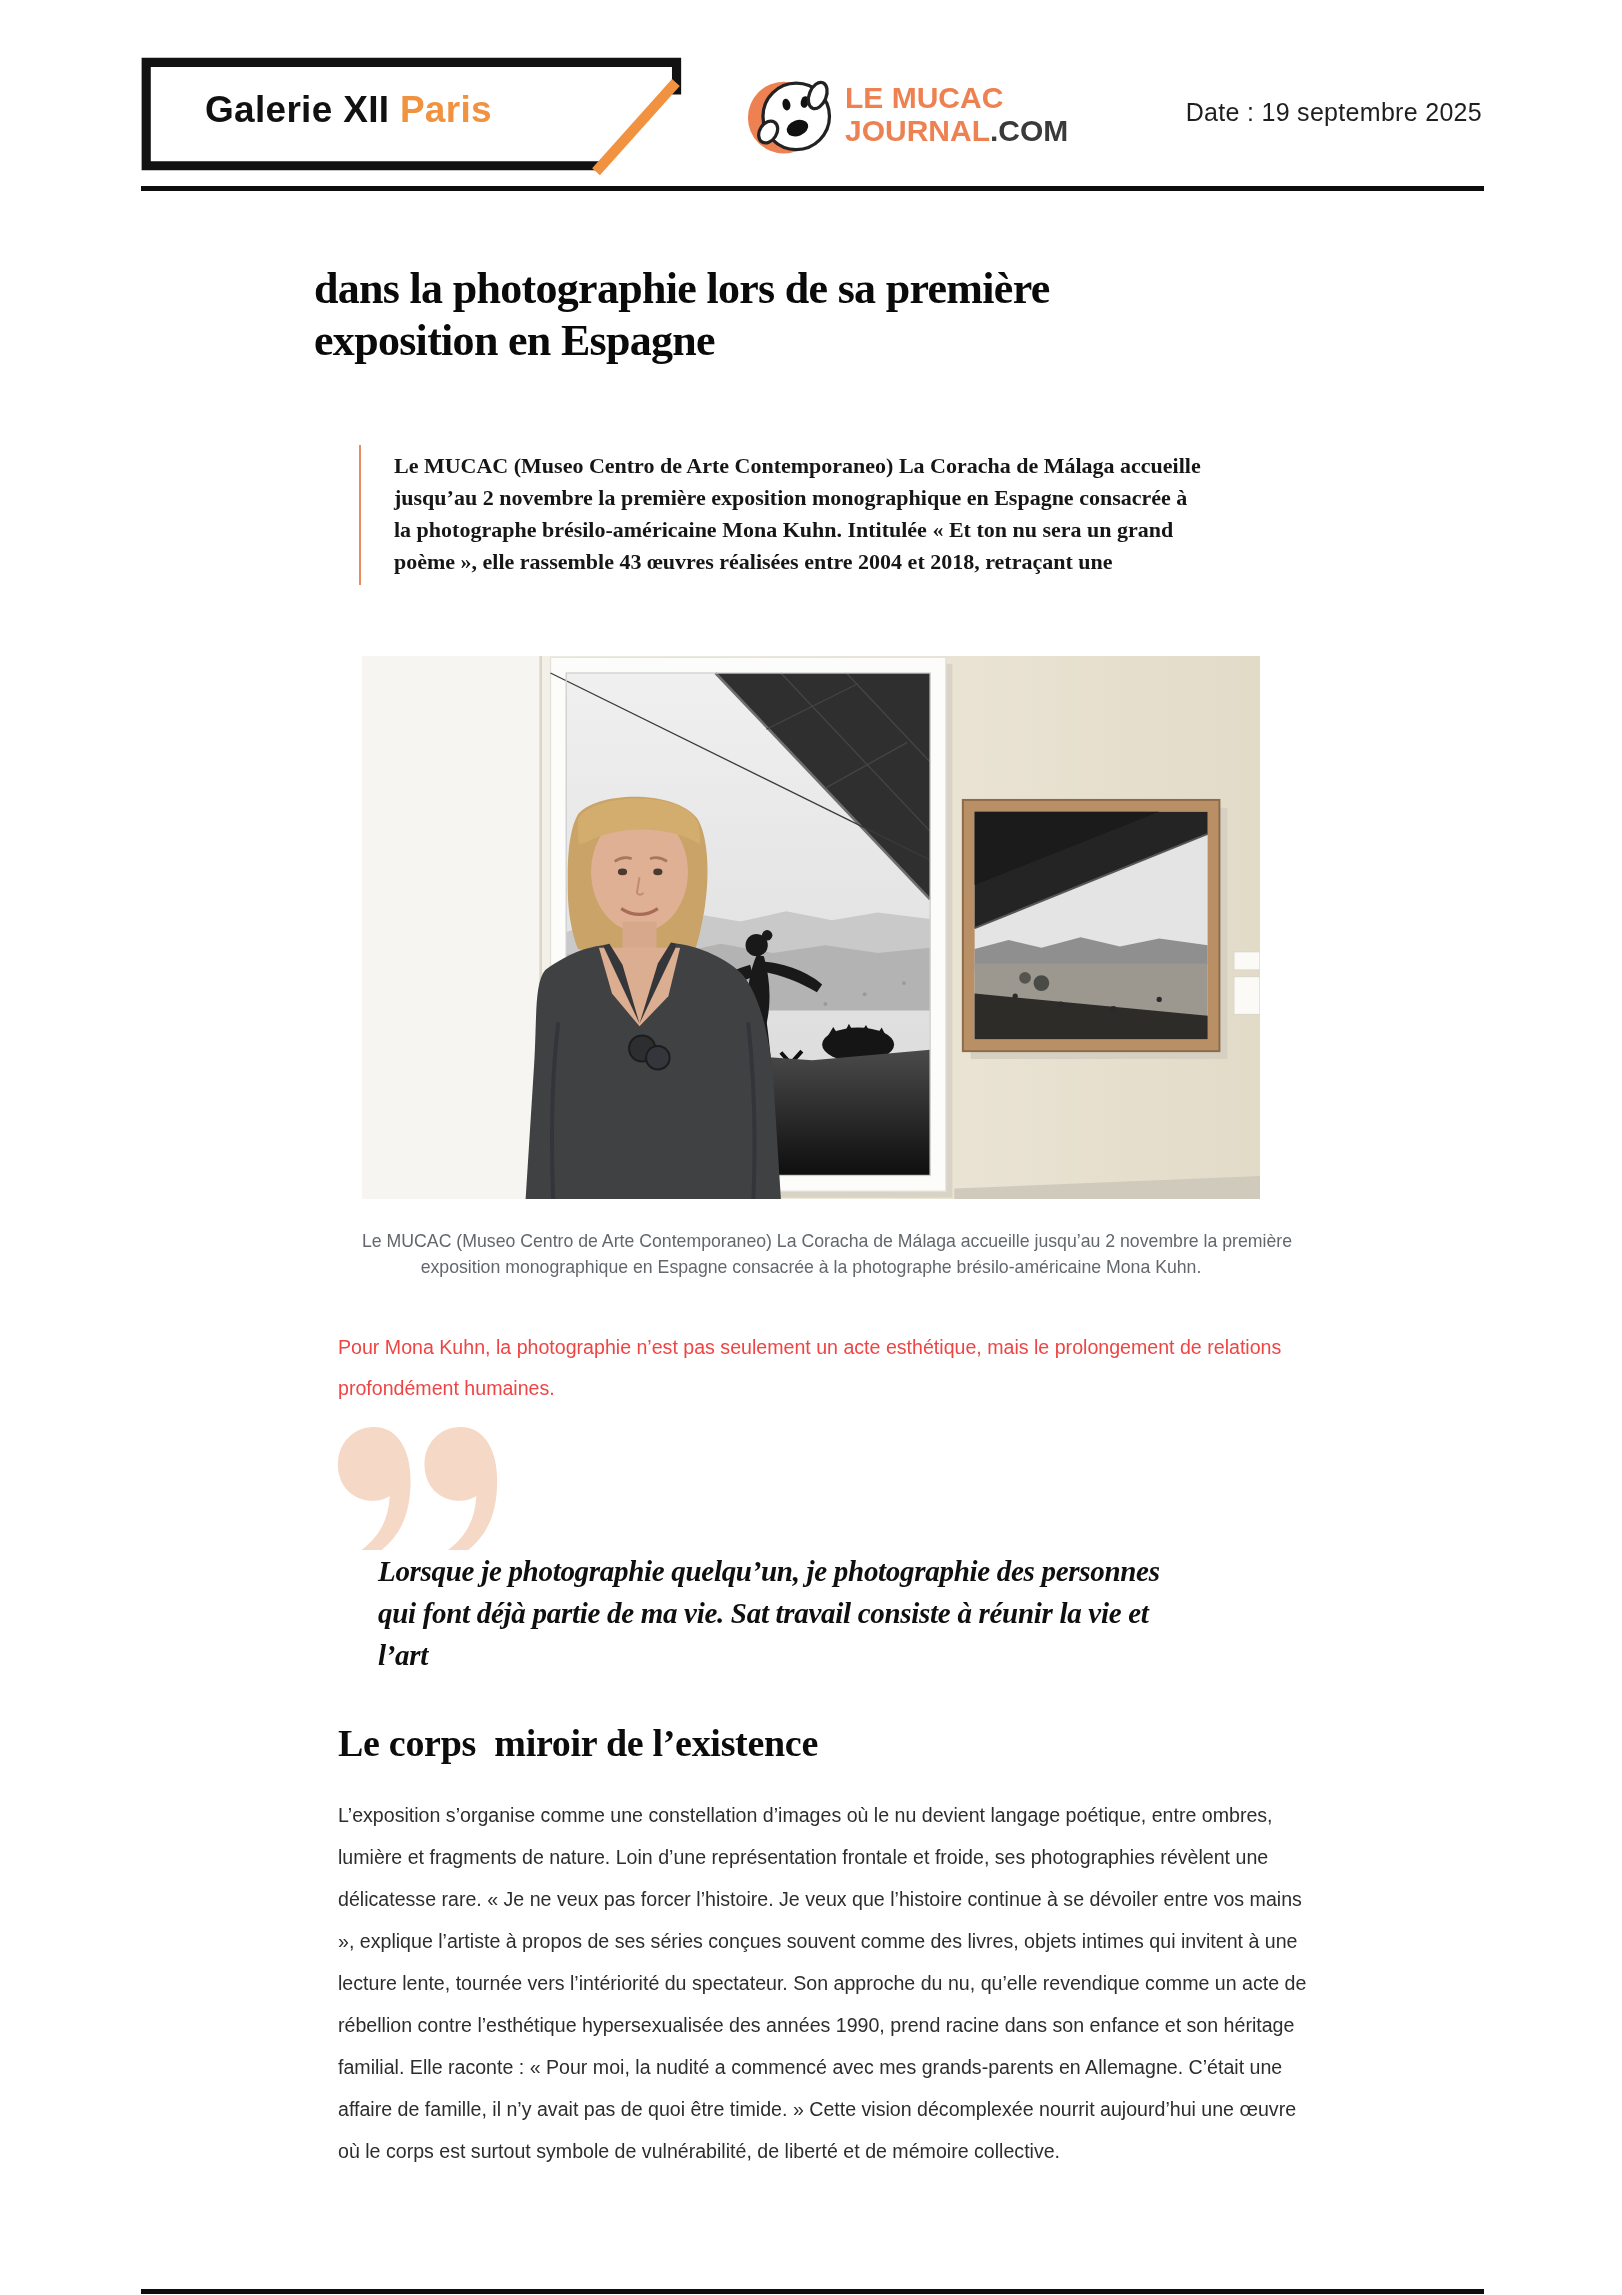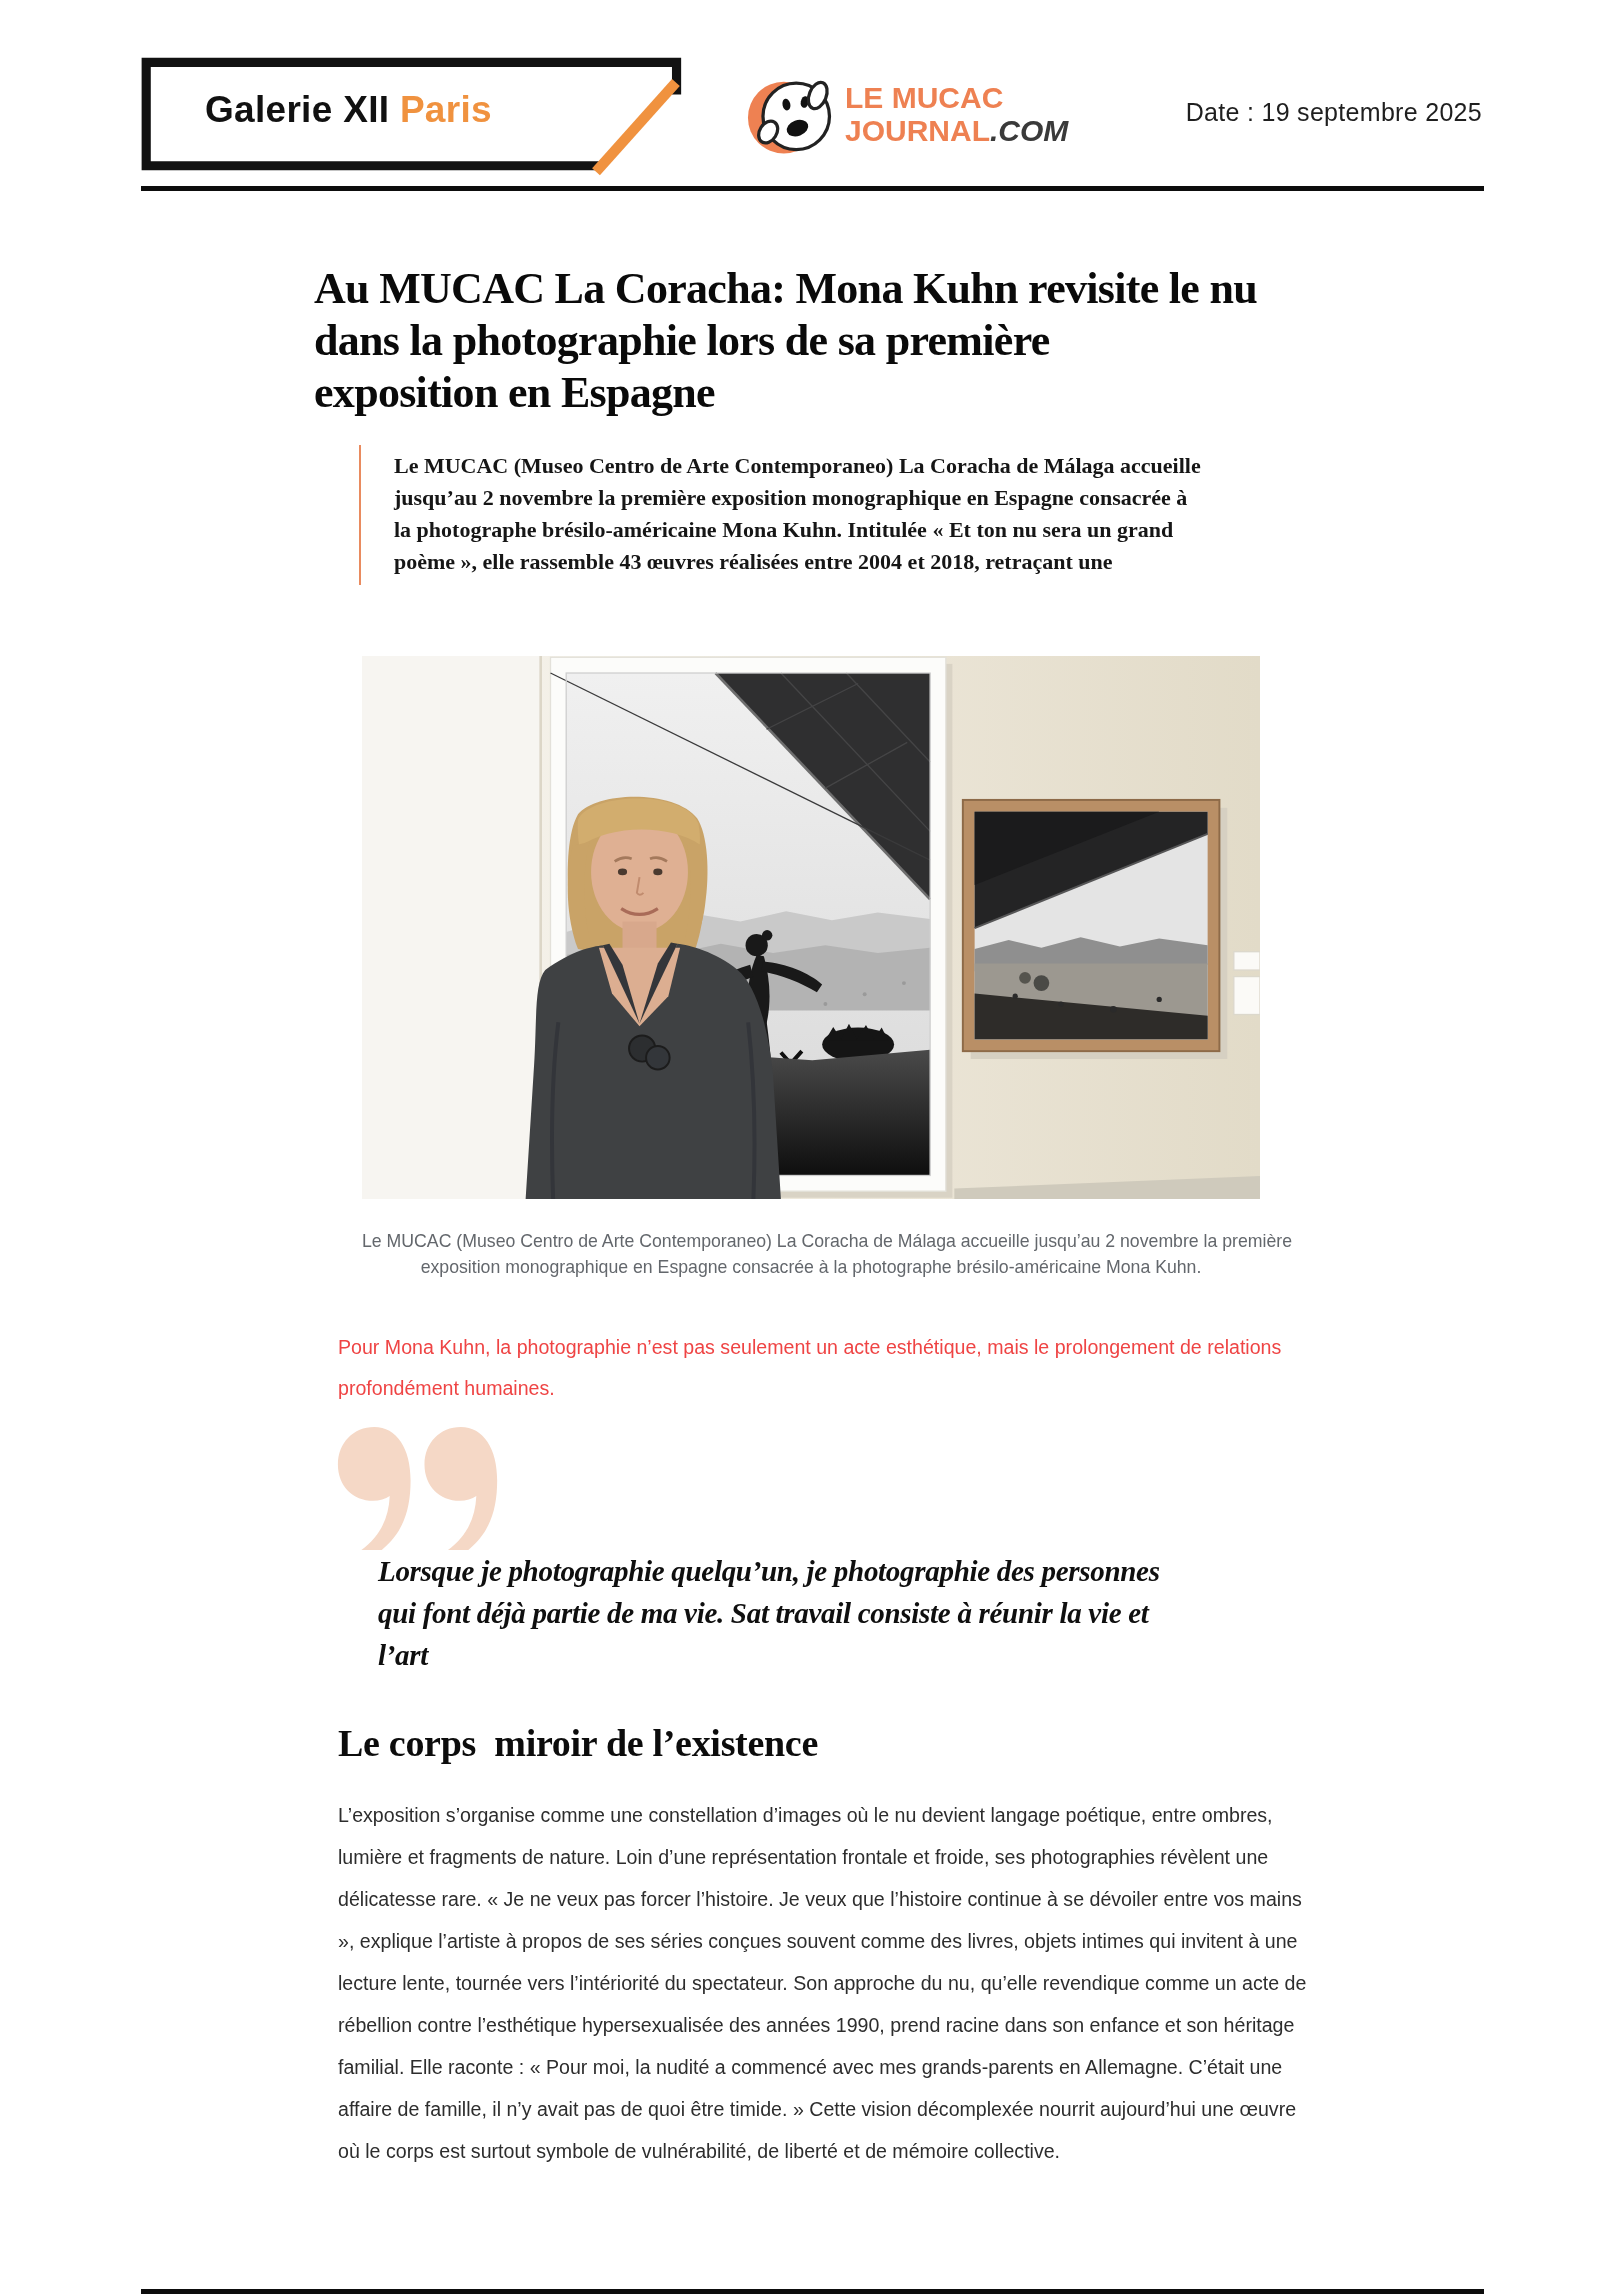--- a/index.html
+++ b/index.html
@@ -4,21 +4,21 @@
 <style>
   html,body{margin:0;padding:0;background:#ffffff;}
   .page{position:relative;width:1623px;height:2295px;background:#ffffff;overflow:hidden;
         font-family:"Liberation Sans","DejaVu Sans",sans-serif;color:#2d2d2d;}
   .abs{position:absolute;}
 
   
   .gallery-logo-label{left:205px;top:89px;font-size:37px;font-weight:700;letter-spacing:0.3px;color:#111;}
   .gallery-logo-label .city{color:#F0923F;}
   .journal-wordmark{left:845px;top:81px;font-size:30px;font-weight:700;line-height:33px;letter-spacing:0;color:#EE8152;}
-  .journal-wordmark .suffix{color:#3A3A3A;font-style:italic;}
+  .journal-wordmark .suffix{color:#3A3A3A;}
   .date-label{left:1112px;top:98px;width:370px;text-align:right;font-size:25px;letter-spacing:0.3px;color:#1F1F1F;}
   .header-rule{left:141px;top:186px;width:1343px;height:5.2px;background:#0D0D0D;}
 
   
   .t-line{white-space:pre;}
   .article-title{left:314px;top:263px;font-family:"Liberation Serif","DejaVu Serif",serif;
                  font-size:44px;line-height:52px;font-weight:700;letter-spacing:-0.7px;color:#0A0A0A;}
   .lede{left:359px;top:445px;border-left:2.6px solid #E98B5F;padding:5.2px 0 6.5px 33px;
         font-family:"Liberation Serif","DejaVu Serif",serif;font-size:22px;line-height:32px;
         font-weight:700;color:#161616;}
@@ -61,21 +61,20 @@
       <div class="t-line"><span>LE MUCAC</span></div>
       <div class="t-line"><span>JOURNAL</span><span class="suffix">.COM</span></div>
     </div>
 
     <div class="abs date-label">Date : 19 septembre 2025</div>
 
     <div class="abs header-rule"></div>
   </div>
 
   <div class="abs article-title">
-    <div class="t-line">Au MUCAC La Coracha: Mona Kuhn revisite le nu</div>
     <div class="t-line">dans la photographie lors de sa première</div>
     <div class="t-line">exposition en Espagne</div>
   </div>
 
   <div class="abs lede">
     <div class="t-line">Le MUCAC (Museo Centro de Arte Contemporaneo) La Coracha de Málaga accueille</div>
     <div class="t-line">jusqu’au 2 novembre la première exposition monographique en Espagne consacrée à</div>
     <div class="t-line">la photographe brésilo-américaine Mona Kuhn. Intitulée « Et ton nu sera un grand</div>
     <div class="t-line">poème », elle rassemble 43 œuvres réalisées entre 2004 et 2018, retraçant une</div>
   </div>

